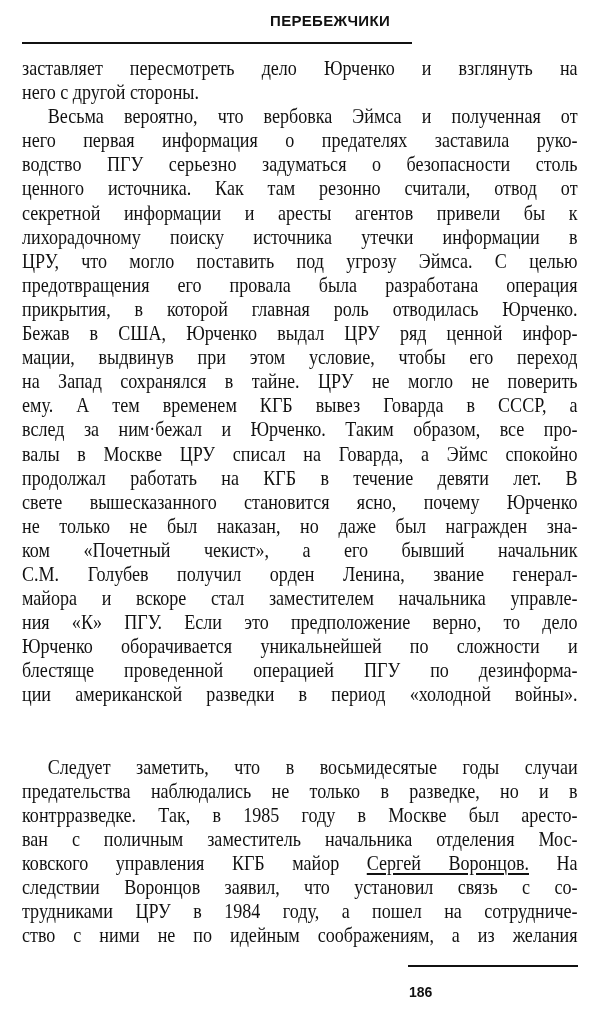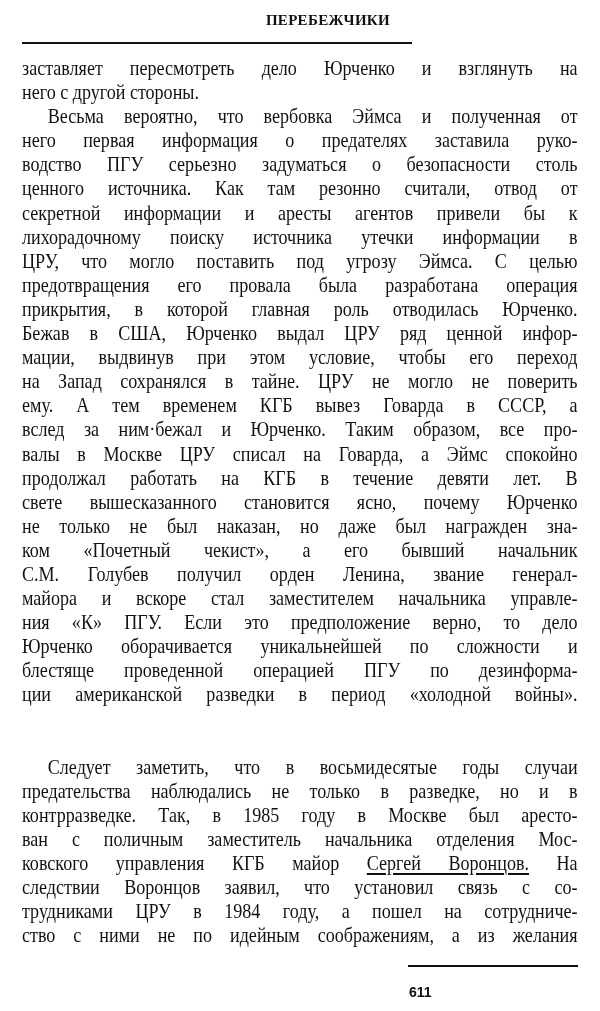--- a/index.html
+++ b/index.html
@@ -13,21 +13,21 @@
       position: relative;
       overflow: hidden;
       color: #111111;
     }
     .running-head {
       position: absolute;
       left: 22px;
       top: 12px;
       width: 390px;
       text-align: right;
-      font-family: Liberation Serif, serif;
+      font-family: Liberation Sans, sans-serif;
       font-weight: bold;
       font-size: 15px;
       letter-spacing: 0.3px;
       padding-right: 22px;
       box-sizing: border-box;
     }
     .head-rule {
       position: absolute;
       left: 22px;
       top: 42px;
@@ -128,13 +128,13 @@
   <span class="line">предательства наблюдались не только в разведке, но и в</span>
   <span class="line">контрразведке. Так, в 1985 году в Москве был аресто-</span>
   <span class="line">ван с поличным заместитель начальника отделения Мос-</span>
   <span class="line"><span>ковского управления КГБ майор </span><span class="underline">Сергей Воронцов.</span><span> На</span></span>
   <span class="line">следствии Воронцов заявил, что установил связь с со-</span>
   <span class="line">трудниками ЦРУ в 1984 году, а пошел на сотрудниче-</span>
   <span class="line">ство с ними не по идейным соображениям, а из желания</span>
 </div>
 
 <div class="foot-rule"></div>
-<div class="folio">611</div>
+<div class="folio">186</div>
 
 </body></html>

